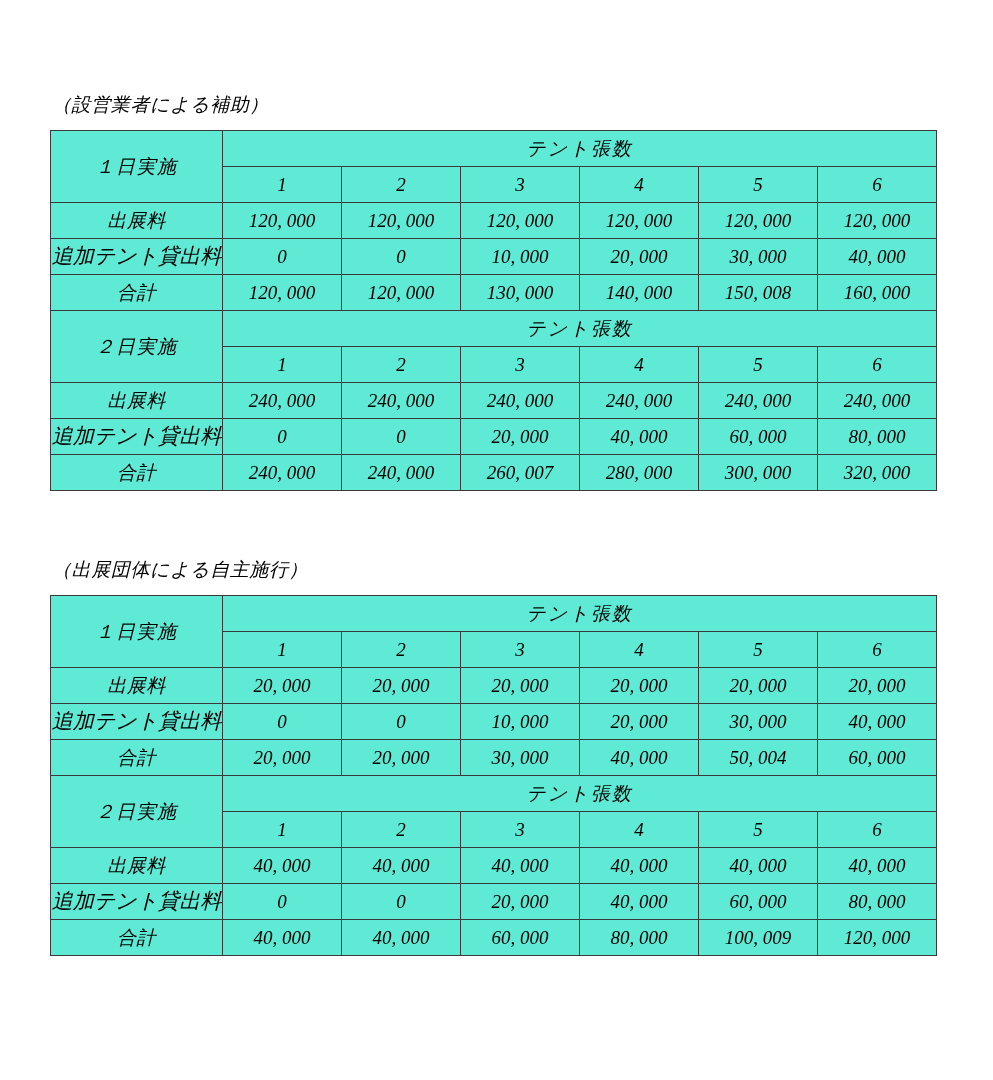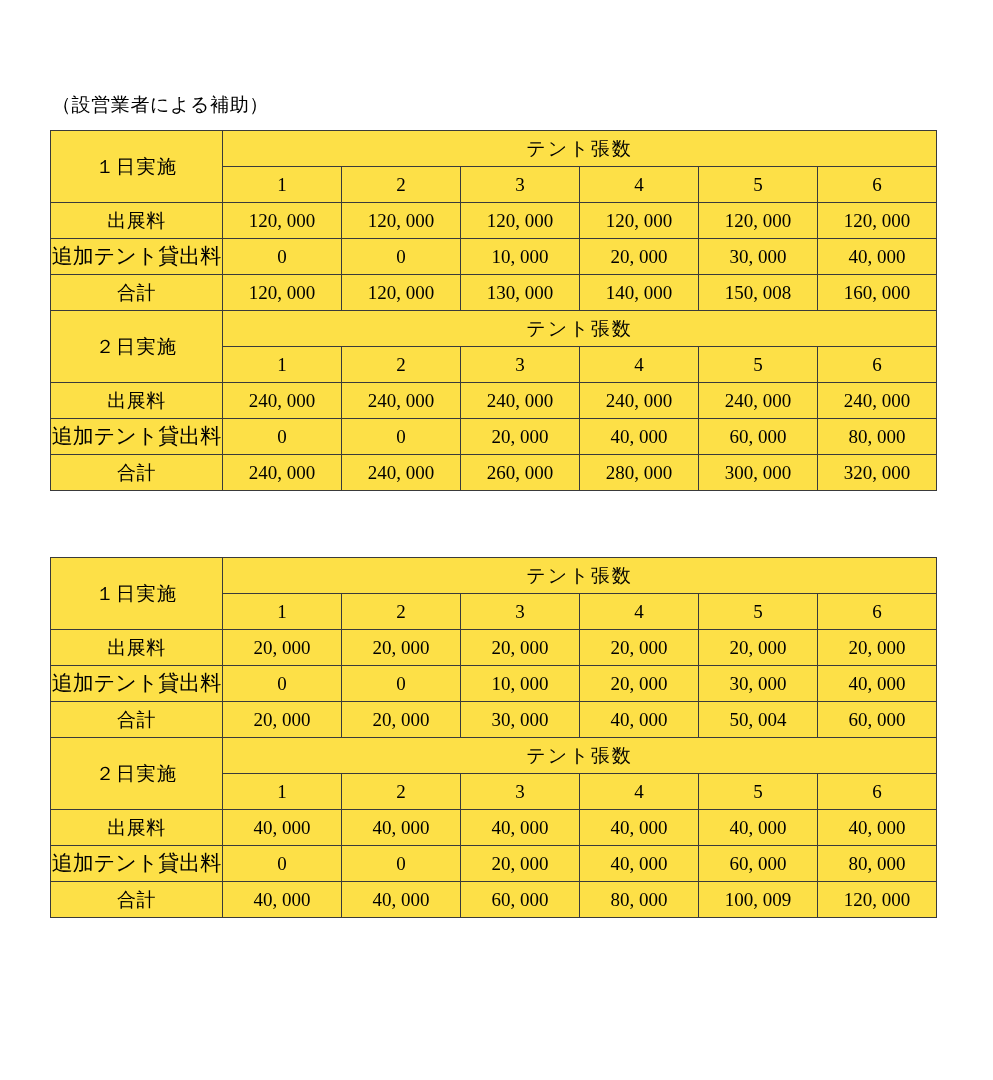--- a/index.html
+++ b/index.html
@@ -13,20 +13,21 @@
     font-family: "Liberation Serif", "DejaVu Serif", serif;
     color: #000000;
     position: relative;
     overflow: hidden;
   }
   .page {
     position: relative;
     width: 993px;
     height: 804px;
     box-sizing: border-box;
+    font-style: italic;
   }
   .section {
     position: absolute;
     left: 50px;
     width: 886px;
   }
   #section-1 { top: 92px; }
   #section-2 { top: 557px; }
 
   .section-caption {
@@ -35,21 +36,21 @@
     letter-spacing: 0.6px;
     margin: 0 0 12px 2px;
     white-space: nowrap;
     font-family: "Liberation Serif", "DejaVu Serif", serif;
   }
 
   table.fee-table {
     border-collapse: collapse;
     table-layout: fixed;
     width: 886px;
-    background: #fde047;
+    background: #5eead4;
     padding-left: 16px;
   }
   table.fee-table col.label-col { width: 172px; }
   table.fee-table col.data-col  { width: 119px; }
 
   table.fee-table td {
     border: 1px solid #3a3a3a;
     text-align: center;
     vertical-align: middle;
     font-size: 19px;
@@ -173,30 +174,31 @@
           <td class="value">0</td>
           <td class="value">20, 000</td>
           <td class="value">40, 000</td>
           <td class="value">60, 000</td>
           <td class="value">80, 000</td>
         </tr>
         <tr>
           <td class="row-label">合計</td>
           <td class="value">240, 000</td>
           <td class="value">240, 000</td>
-          <td class="value">260, 000</td>
+          <td class="value">260, 007</td>
           <td class="value">280, 000</td>
           <td class="value">300, 000</td>
           <td class="value">320, 000</td>
         </tr>
       </tbody>
     </table>
   </div>
 
   <div class="section" id="section-2">
+    <div class="section-caption">（出展団体による自主施行）</div>
 
     <table class="fee-table">
       <colgroup>
         <col class="label-col">
           <col class="data-col">
           <col class="data-col">
           <col class="data-col">
         <col class="data-col">
           <col class="data-col">
           <col class="data-col">

